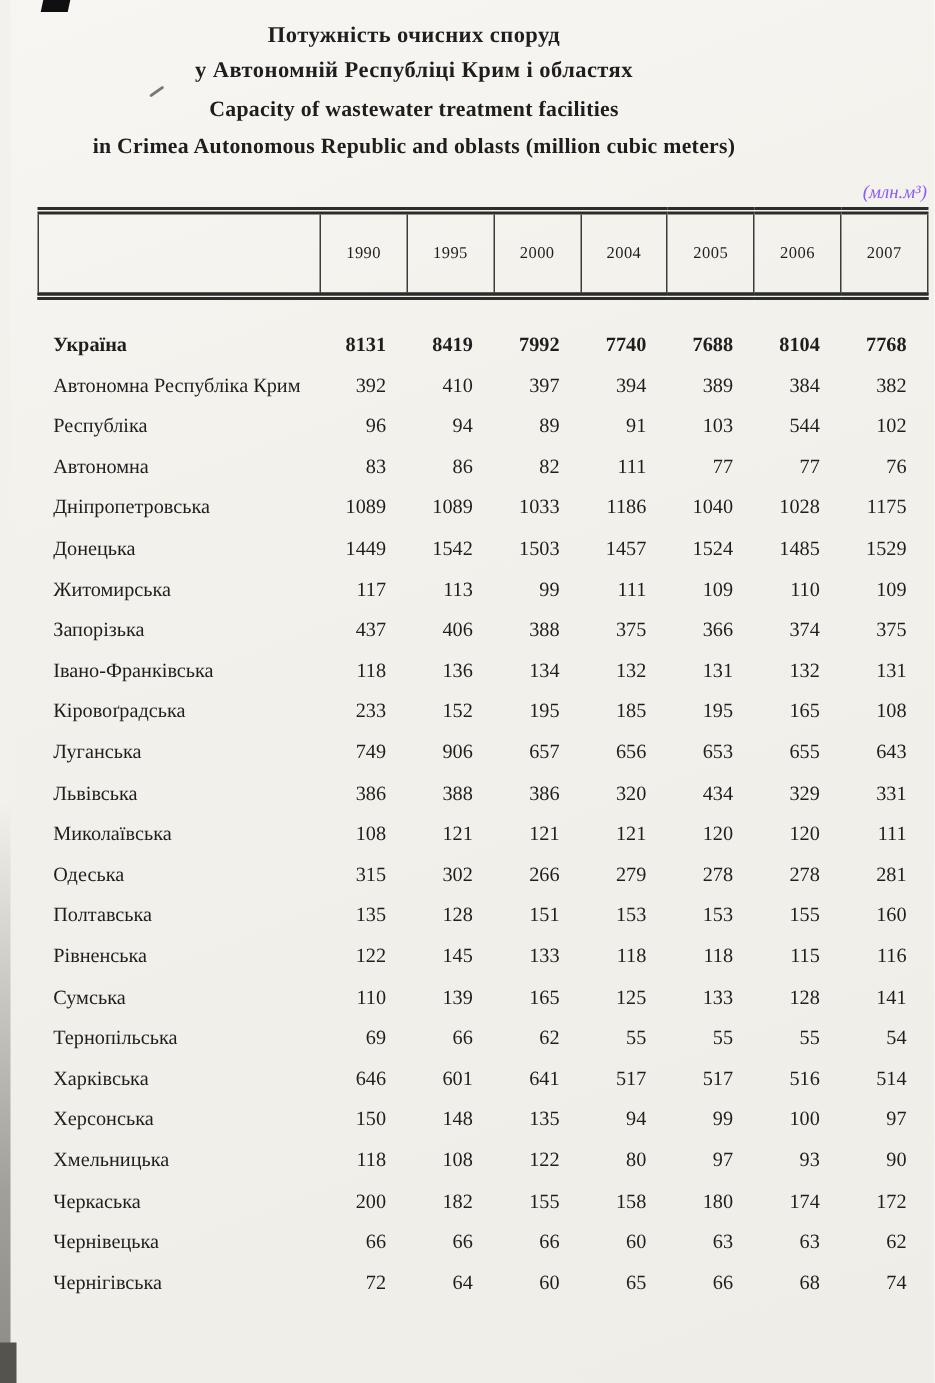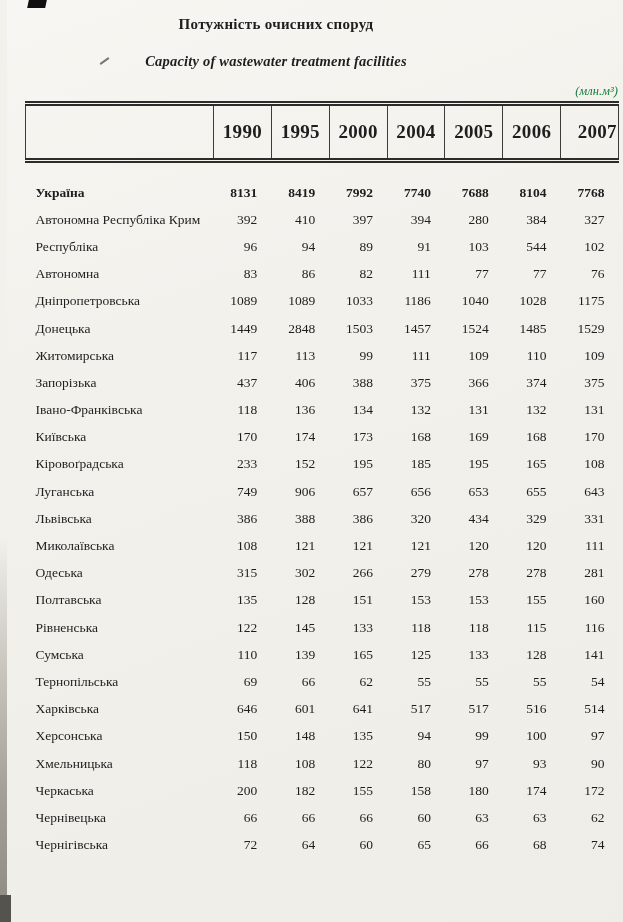--- a/index.html
+++ b/index.html
@@ -14,59 +14,61 @@
   
   .mark-top-left{position:absolute;left:28px;top:0;width:18px;height:8px;background:#101010;transform:skewX(-12deg);}
   .stray-mark{position:absolute;left:99px;top:60px;width:11px;height:2px;background:#7a7670;transform:rotate(-35deg);border-radius:2px;}
   .edge-left{position:absolute;left:0;top:0;width:7px;height:100%;
     background:linear-gradient(#f3f1ec 0%,#f3f1ec 58%,#c9c7c0 72%,#a3a09a 86%,#8d8a84 100%);}
   .blob-bottom-left{position:absolute;left:0;bottom:0;width:11px;height:27px;background:#55534e;}
 
   
   .titles{padding-top:13px;text-align:center;}
   .title-uk{font-weight:bold;font-size:15px;line-height:23px;letter-spacing:.3px;}
-  .title-en{font-weight:bold;font-style:italic;font-size:14.5px;line-height:25px;margin-top:13px;letter-spacing:.2px;text-align:center;}
+  .title-en{font-weight:bold;font-size:14.5px;line-height:25px;margin-top:2px;letter-spacing:.2px;text-align:center;}
 
   
   .unit-row{width:593px;margin:10px 5px 2px 25px;text-align:right;
-    font-style:italic;font-size:12.5px;padding-right:2px;color:#15803d;}
+    font-style:italic;font-size:12.5px;padding-right:2px;color:#8b5cf6;}
 
   
   table{border-collapse:collapse;table-layout:fixed;width:593px;margin-left:25px;}
   col.c-label{width:188px;}
   col.c-year{width:57.85px;}
   thead th{
     border-top:5px double #2c2c2a;
     border-bottom:5px double #2c2c2a;
-    font-size:19px;font-weight:bold;text-align:center;
+    font-size:11px;font-weight:normal;text-align:center;
     height:50px;vertical-align:middle;letter-spacing:.3px;
   }
   thead th.yr{border-left:1.5px solid #3c3c3a;}
-  thead th.yr:last-child{border-right:1.5px solid #3c3c3a;text-align:right;}
+  thead th.yr:last-child{border-right:1.5px solid #3c3c3a;}
   thead th.lbl-h{border-left:1.5px solid #3c3c3a;}
   tbody td{height:25.2px;font-size:13.5px;vertical-align:middle;}
   tbody tr:first-child td{padding-top:17px;}
   td.lbl{text-align:left;padding-left:10px;white-space:nowrap;}
   td.num{text-align:right;padding-right:14px;font-variant-numeric:tabular-nums;}
   tr.bold td{font-weight:bold;}
 </style>
 </head>
 <body>
 
 <div class="page">
 
   <div class="mark-top-left"></div>
   <div class="stray-mark"></div>
 
   <div class="titles">
     <div class="title-uk">
       <div>Потужність очисних споруд</div>
+      <div>у Автономній Республіці Крим і областях</div>
     </div>
     <div class="title-en">
       <div>Capacity of wastewater treatment facilities</div>
+      <div>in Crimea Autonomous Republic and oblasts  (million cubic meters)</div>
     </div>
   </div>
 
   <div class="unit-row">(млн.м³)</div>
 
   <table>
     <colgroup>
       <col class="c-label">
       <col class="c-year">
         <col class="c-year">
@@ -98,23 +100,23 @@
           <td class="num">7688</td>
           <td class="num">8104</td>
           <td class="num">7768</td>
         </tr>
         <tr>
           <td class="lbl">Автономна Республіка Крим</td>
           <td class="num">392</td>
           <td class="num">410</td>
           <td class="num">397</td>
           <td class="num">394</td>
-          <td class="num">280</td>
+          <td class="num">389</td>
           <td class="num">384</td>
-          <td class="num">327</td>
+          <td class="num">382</td>
         </tr>
         <tr>
           <td class="lbl">Республіка</td>
           <td class="num">96</td>
           <td class="num">94</td>
           <td class="num">89</td>
           <td class="num">91</td>
           <td class="num">103</td>
           <td class="num">544</td>
           <td class="num">102</td>
@@ -135,21 +137,21 @@
           <td class="num">1089</td>
           <td class="num">1033</td>
           <td class="num">1186</td>
           <td class="num">1040</td>
           <td class="num">1028</td>
           <td class="num">1175</td>
         </tr>
         <tr>
           <td class="lbl">Донецька</td>
           <td class="num">1449</td>
-          <td class="num">2848</td>
+          <td class="num">1542</td>
           <td class="num">1503</td>
           <td class="num">1457</td>
           <td class="num">1524</td>
           <td class="num">1485</td>
           <td class="num">1529</td>
         </tr>
         <tr>
           <td class="lbl">Житомирська</td>
           <td class="num">117</td>
           <td class="num">113</td>
@@ -173,30 +175,20 @@
           <td class="lbl">Івано-Франківська</td>
           <td class="num">118</td>
           <td class="num">136</td>
           <td class="num">134</td>
           <td class="num">132</td>
           <td class="num">131</td>
           <td class="num">132</td>
           <td class="num">131</td>
         </tr>
         <tr>
-          <td class="lbl">Київська</td>
-          <td class="num">170</td>
-          <td class="num">174</td>
-          <td class="num">173</td>
-          <td class="num">168</td>
-          <td class="num">169</td>
-          <td class="num">168</td>
-          <td class="num">170</td>
-        </tr>
-        <tr>
           <td class="lbl">Кіровоґрадська</td>
           <td class="num">233</td>
           <td class="num">152</td>
           <td class="num">195</td>
           <td class="num">185</td>
           <td class="num">195</td>
           <td class="num">165</td>
           <td class="num">108</td>
         </tr>
         <tr>

